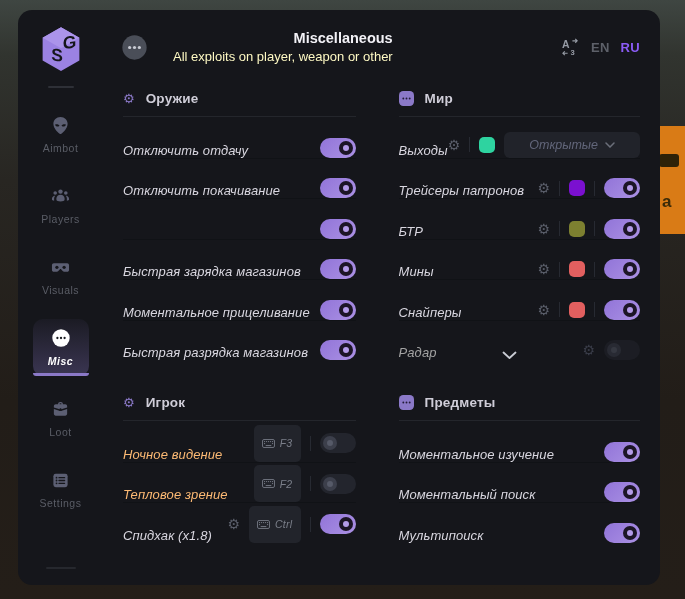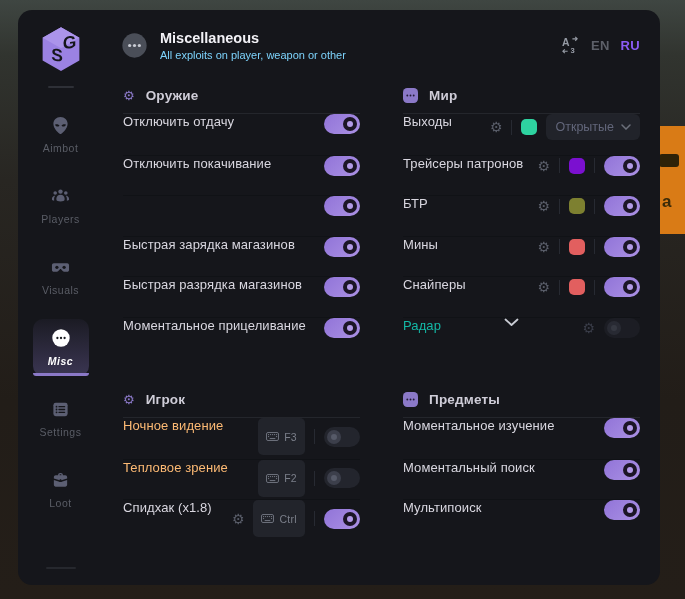--- a/index.html
+++ b/index.html
@@ -33,50 +33,50 @@
   .nav-item.active .nav-icon { color:#ffffff; }
   .nav-item.active .nav-label { color:#ffffff; font-weight:bold; }
   .nav-item.active::after { content:""; position:absolute; left:0; right:0; bottom:0; height:3px;
     background:#8b79c8; border-radius:0 0 3px 3px; }
   .side-bottom-divider { margin-top:auto; margin-bottom:16px; width:30px; height:2px; background:#26282e; border-radius:2px; }
 
   
   .main { flex:1; display:flex; flex-direction:column; min-width:0; }
   .app-header { display:flex; align-items:center; padding:20px 20px 0 18px; }
   .hdr-icon { width:27px; height:27px; flex:none; }
-  .hdr-text { margin-left:12px; }
+  .hdr-text { margin-left:25px;text-align:right; }
   .hdr-title { font-size:14.5px; font-weight:bold; color:#f2f1f6; }
-  .hdr-sub { font-size:11px; color:#7dd3fc; margin-top:3px; }
+  .hdr-sub { font-size:13px; color:#fef9c3; margin-top:3px; }
   .lang-group { margin-left:auto; display:flex; align-items:center; gap:11px; }
   .lang-opt { font-size:13px; font-weight:bold; color:#5d6069; cursor:pointer; letter-spacing:.3px; }
   .lang-opt.active { color:#8b5cf6; }
 
   .content { display:grid; grid-template-columns:1fr 1fr; column-gap:43px; padding:0 20px; }
 
   .section { margin-top:16px; }
   .section.second { margin-top:24px; }
   .sec-head { display:flex; align-items:center; gap:11px; height:36px; }
   .sec-title { font-size:13.5px; font-weight:bold; color:#cfcdd8; letter-spacing:.2px; }
   .sec-gear { color:#8b79c8; font-size:13px; line-height:1; }
   .sec-divider { height:1px; background:#24262c; }
 
-  .row { height:40.5px; display:flex; align-items:flex-start; }
+  .row { height:40.5px; display:flex; align-items:flex-end;font-style:italic; }
   .rows .row + .row { border-top:1px solid #101216; }
   .row-label { font-size:13px; color:#d9d7e0; flex:none; letter-spacing:.1px; }
   .row-label.dim1 { color:#fdba74; }
-  .row-label.dim2 { color:#14b8a6; }
+  .row-label.dim2 { color:#a3a3a3; }
   .row-mid { flex:1; display:flex; justify-content:center; align-items:center; }
   .row-controls { display:flex; align-items:center; gap:9px; flex:none; }
 
   .gear { color:#595d69; font-size:14px; line-height:1; cursor:pointer; }
   .gear.dim { color:#393c48; }
   .vsep { width:1px; height:15px; background:#272a32; }
   .swatch { width:16px; height:16px; border-radius:5px; cursor:pointer; flex:none; }
   .dropdown { height:26px; background:#21232a; border-radius:6px; display:flex; align-items:center;
-    gap:7px; padding:0 9px; cursor:pointer; }
+    gap:7px; padding:0 25px; cursor:pointer; }
   .dropdown .dd-value { font-size:12.5px; color:#62667a; }
   .keybadge { height:37px; background:#22242b; border-radius:5px; display:flex; align-items:center;
     gap:5px; padding:0 8px; }
   .keybadge .key-label { font-size:10.5px; color:#7b7f8a; letter-spacing:.3px; }
 
   .toggle { position:relative; width:36px; height:20px; border-radius:10px; flex:none; cursor:pointer; }
   .toggle.on { background:linear-gradient(135deg,#9174d8,#ab91e4); }
   .toggle .knob { position:absolute; top:3px; width:14px; height:14px; border-radius:50%; }
   .toggle.on .knob { right:3px; background:#1c1526; }
   .toggle.on .knob::after { content:""; position:absolute; inset:4px; border-radius:50%; background:#b49ce8; }
@@ -146,43 +146,43 @@
               <circle cx="6.4" cy="10" r="1.15"></circle>
               <circle cx="10" cy="10" r="1.15"></circle>
               <circle cx="13.6" cy="10" r="1.15"></circle>
             </g>
           </svg>
         </span>
         <span class="nav-label">Misc</span>
       </div>
       <div class="nav-item">
         <span class="nav-icon">
+          <svg viewBox="0 0 20 20" width="19" height="19" fill="currentColor">
+            <path d="M7.5 4.5V4c0-1.1.9-2 2-2h1c1.1 0 2 .9 2 2v.5H15c1.1 0 2 .9 2 2V8l-6.2 1.8c-.5.2-1.1.2-1.6 0L3 8V6.5c0-1.1.9-2 2-2h2.5zm1.5 0h2V4c0-.3-.2-.5-.5-.5h-1c-.3 0-.5.2-.5.5v.5z"></path>
+            <path d="M3 9.6l5.7 1.7c.8.3 1.8.3 2.6 0L17 9.6v4.9c0 1.1-.9 2-2 2H5c-1.1 0-2-.9-2-2V9.6z"></path>
+            <rect x="9" y="8.8" width="2" height="2.8" rx=".6" fill="#15161b"></rect>
+          </svg>
+        </span>
+        <span class="nav-label">Loot</span>
+      </div>
+      <div class="nav-item">
+        <span class="nav-icon">
           <svg viewBox="0 0 20 20" width="19" height="19">
             <rect x="2.5" y="3" width="15" height="14" rx="2.5" fill="currentColor"></rect>
             <g fill="#15161b">
               <circle cx="5.8" cy="7" r=".95"></circle>
               <rect x="7.7" y="6.3" width="7.3" height="1.4" rx=".7"></rect>
               <circle cx="5.8" cy="10" r=".95"></circle>
               <rect x="7.7" y="9.3" width="7.3" height="1.4" rx=".7"></rect>
               <circle cx="5.8" cy="13" r=".95"></circle>
               <rect x="7.7" y="12.3" width="7.3" height="1.4" rx=".7"></rect>
             </g>
           </svg>
         </span>
         <span class="nav-label">Settings</span>
-      </div>
-      <div class="nav-item">
-        <span class="nav-icon">
-          <svg viewBox="0 0 20 20" width="19" height="19" fill="currentColor">
-            <path d="M7.5 4.5V4c0-1.1.9-2 2-2h1c1.1 0 2 .9 2 2v.5H15c1.1 0 2 .9 2 2V8l-6.2 1.8c-.5.2-1.1.2-1.6 0L3 8V6.5c0-1.1.9-2 2-2h2.5zm1.5 0h2V4c0-.3-.2-.5-.5-.5h-1c-.3 0-.5.2-.5.5v.5z"></path>
-            <path d="M3 9.6l5.7 1.7c.8.3 1.8.3 2.6 0L17 9.6v4.9c0 1.1-.9 2-2 2H5c-1.1 0-2-.9-2-2V9.6z"></path>
-            <rect x="9" y="8.8" width="2" height="2.8" rx=".6" fill="#15161b"></rect>
-          </svg>
-        </span>
-        <span class="nav-label">Loot</span>
       </div>
       <div class="side-bottom-divider"></div>
   </div>
 
   <div class="main">
     <div class="app-header">
       <span class="hdr-icon">
         <svg viewBox="0 0 20 20" width="27" height="27">
           <circle cx="10" cy="10" r="9" fill="#4a4e58"></circle>
           <g fill="#c9ccd4">
@@ -250,30 +250,30 @@
               <div class="row">
                 <span class="row-label">Быстрая зарядка магазинов</span>
                 <span class="row-mid"></span>
                 <span class="row-controls">
                   <span class="toggle on">
                     <span class="knob"></span>
                   </span>
                 </span>
               </div>
               <div class="row">
+                <span class="row-label">Моментальное прицеливание</span>
+                <span class="row-mid"></span>
+                <span class="row-controls">
+                  <span class="toggle on">
+                    <span class="knob"></span>
+                  </span>
+                </span>
+              </div>
+              <div class="row">
                 <span class="row-label">Быстрая разрядка магазинов</span>
-                <span class="row-mid"></span>
-                <span class="row-controls">
-                  <span class="toggle on">
-                    <span class="knob"></span>
-                  </span>
-                </span>
-              </div>
-              <div class="row">
-                <span class="row-label">Моментальное прицеливание</span>
                 <span class="row-mid"></span>
                 <span class="row-controls">
                   <span class="toggle on">
                     <span class="knob"></span>
                   </span>
                 </span>
               </div>
             </div>
           </div>
           <div class="section second">

